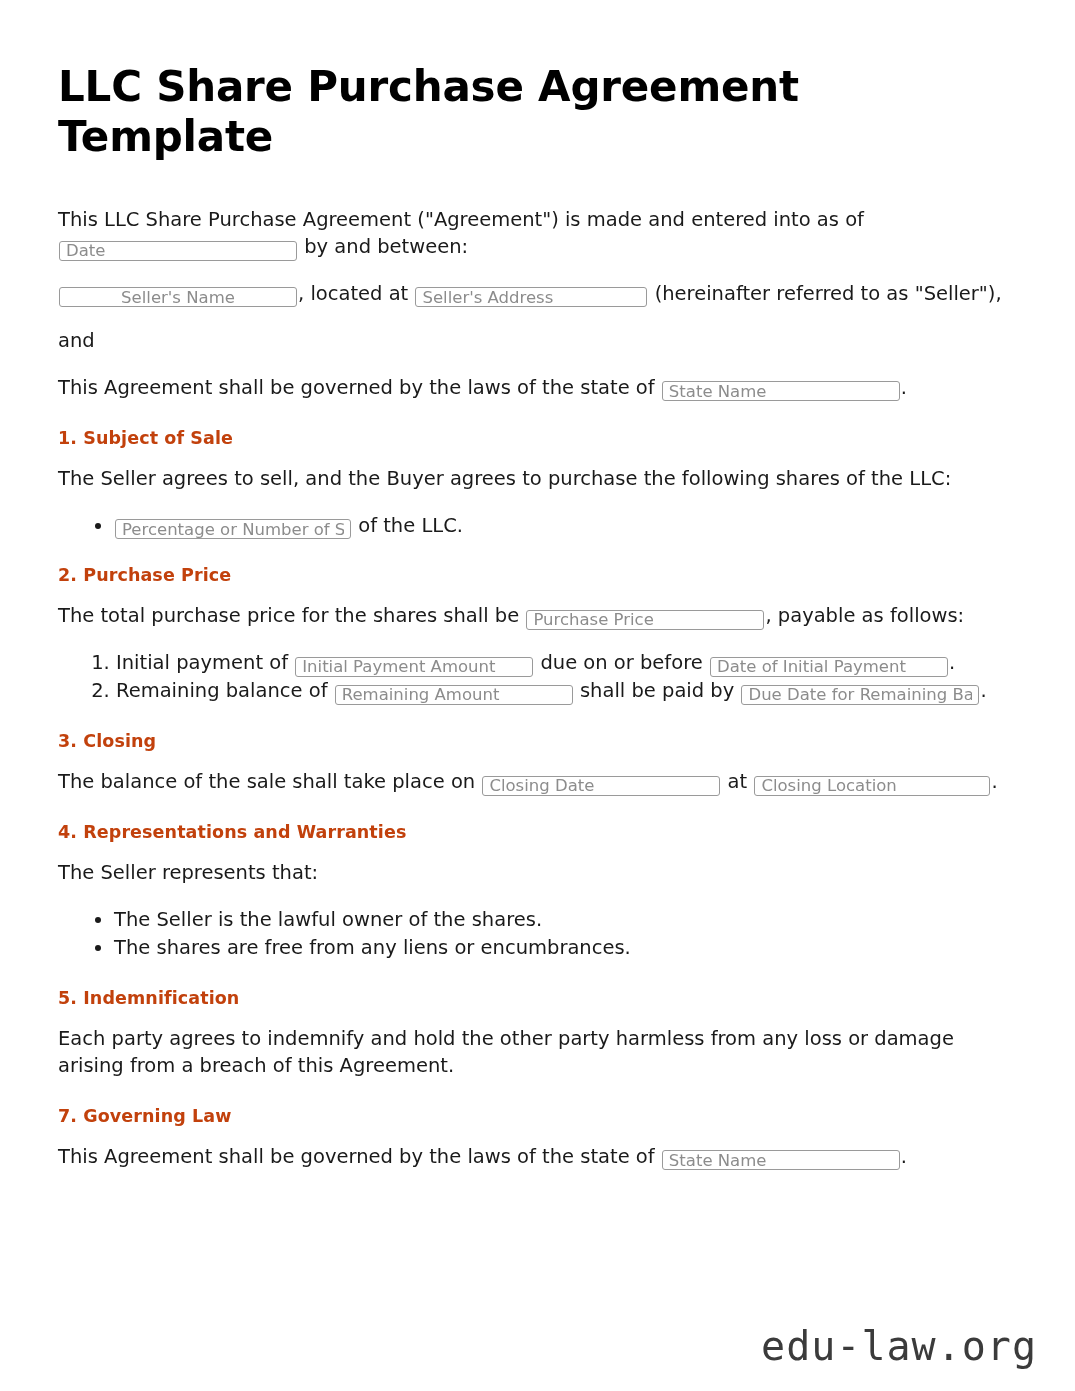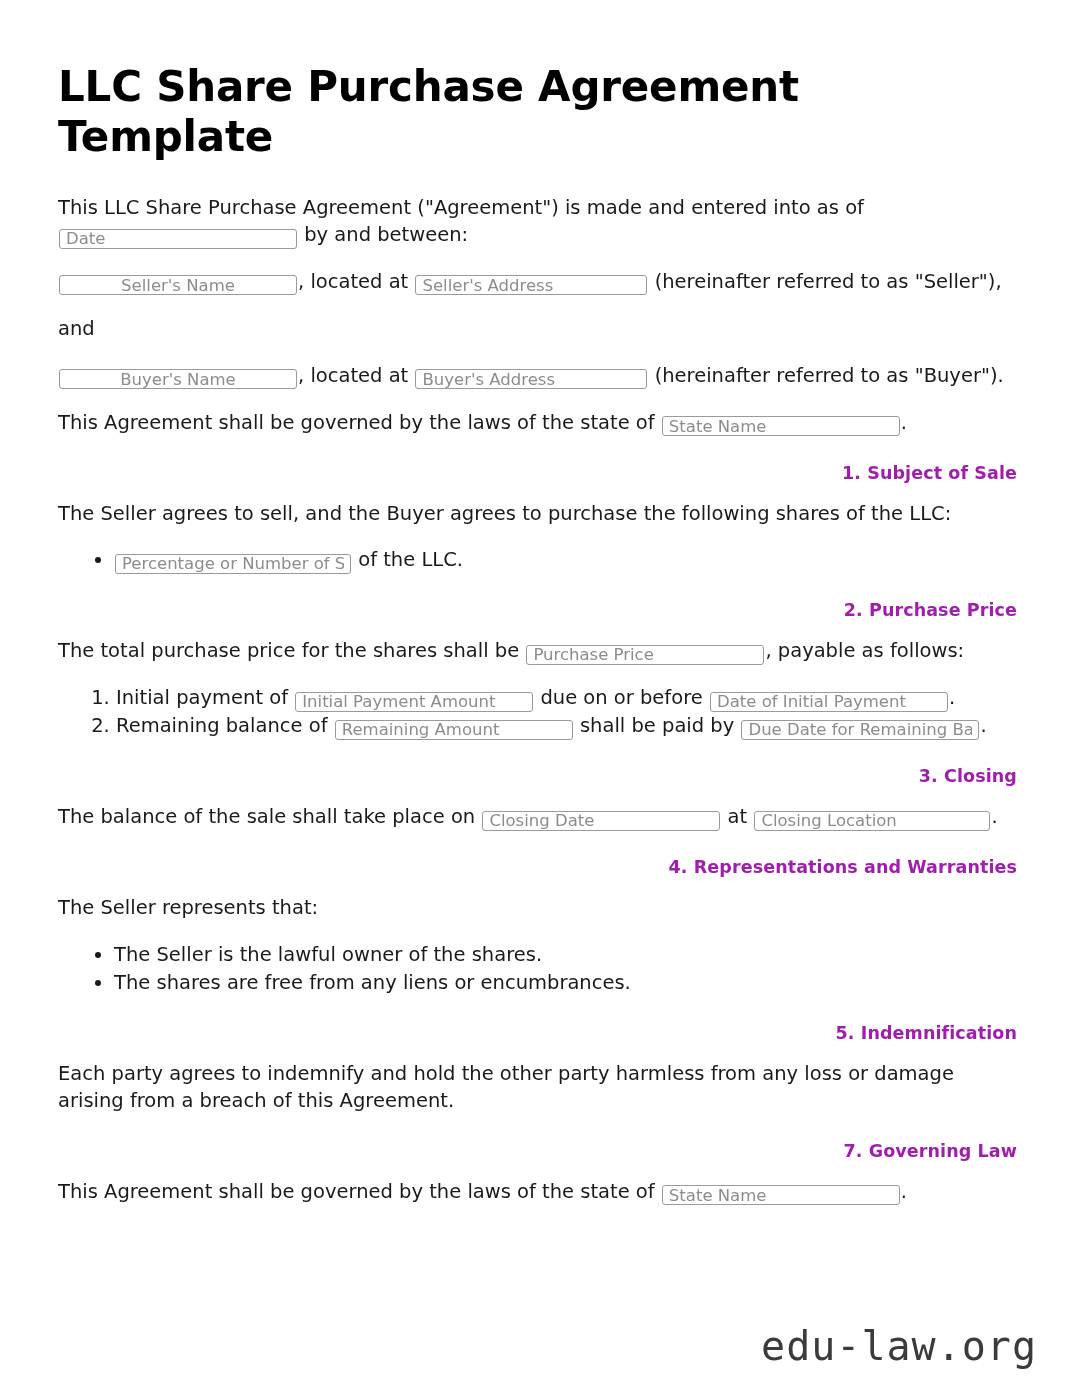--- a/index.html
+++ b/index.html
@@ -18,38 +18,37 @@
   }
   .page {
     padding: 62px 58px 0 58px;
     box-sizing: border-box;
     width: 1075px;
   }
   h1.doc-title {
     font-size: 42px;
     line-height: 1.18;
     font-weight: bold;
-    margin: 0 0 34px 0;
+    margin: 0 0 46px 0;
     letter-spacing: -0.2px;
     color: #000;
     max-width: 830px;
   }
   p.para {
     font-size: 19.5px;
     line-height: 1.38;
     margin: 0 0 20px 0;
     color: #1a1a1a;
   }
   h2.section-title {
     font-size: 17.5px;
     font-weight: bold;
     margin: 26px 0 18px 0;
-    color: #a21caf;
+    color: #c2410c;
     letter-spacing: 0.1px;
-    text-align: right;
   }
   ul.doc-list, ol.doc-list {
     margin: 0 0 20px 0;
     padding-left: 56px;
     font-size: 19.5px;
     line-height: 1.38;
   }
   ul.doc-list li, ol.doc-list li {
     margin: 0 0 1px 0;
   }
@@ -111,25 +110,20 @@
   </p>
 
   <p class="para">
     <input class="fld w-name" type="text" placeholder="Seller's Name" style=""><span>, located at</span>
     <input class="fld w-address" type="text" placeholder="Seller's Address" style="">
     <span>(hereinafter referred to as "Seller"),</span>
   </p>
 
   <p class="para">and</p>
 
-  <p class="para">
-    <input class="fld w-name" type="text" placeholder="Buyer's Name" style=""><span>, located at</span>
-    <input class="fld w-address" type="text" placeholder="Buyer's Address" style="">
-    <span>(hereinafter referred to as "Buyer").</span>
-  </p>
 
   <p class="para">
     <span>This Agreement shall be governed by the laws of the state of</span>
     <input class="fld w-state" type="text" placeholder="State Name" style=""><span>.</span>
   </p>
 
   <h2 class="section-title">1. Subject of Sale</h2>
   <p class="para">The Seller agrees to sell, and the Buyer agrees to purchase the following shares of the LLC:</p>
   <ul class="doc-list">
     <li>

